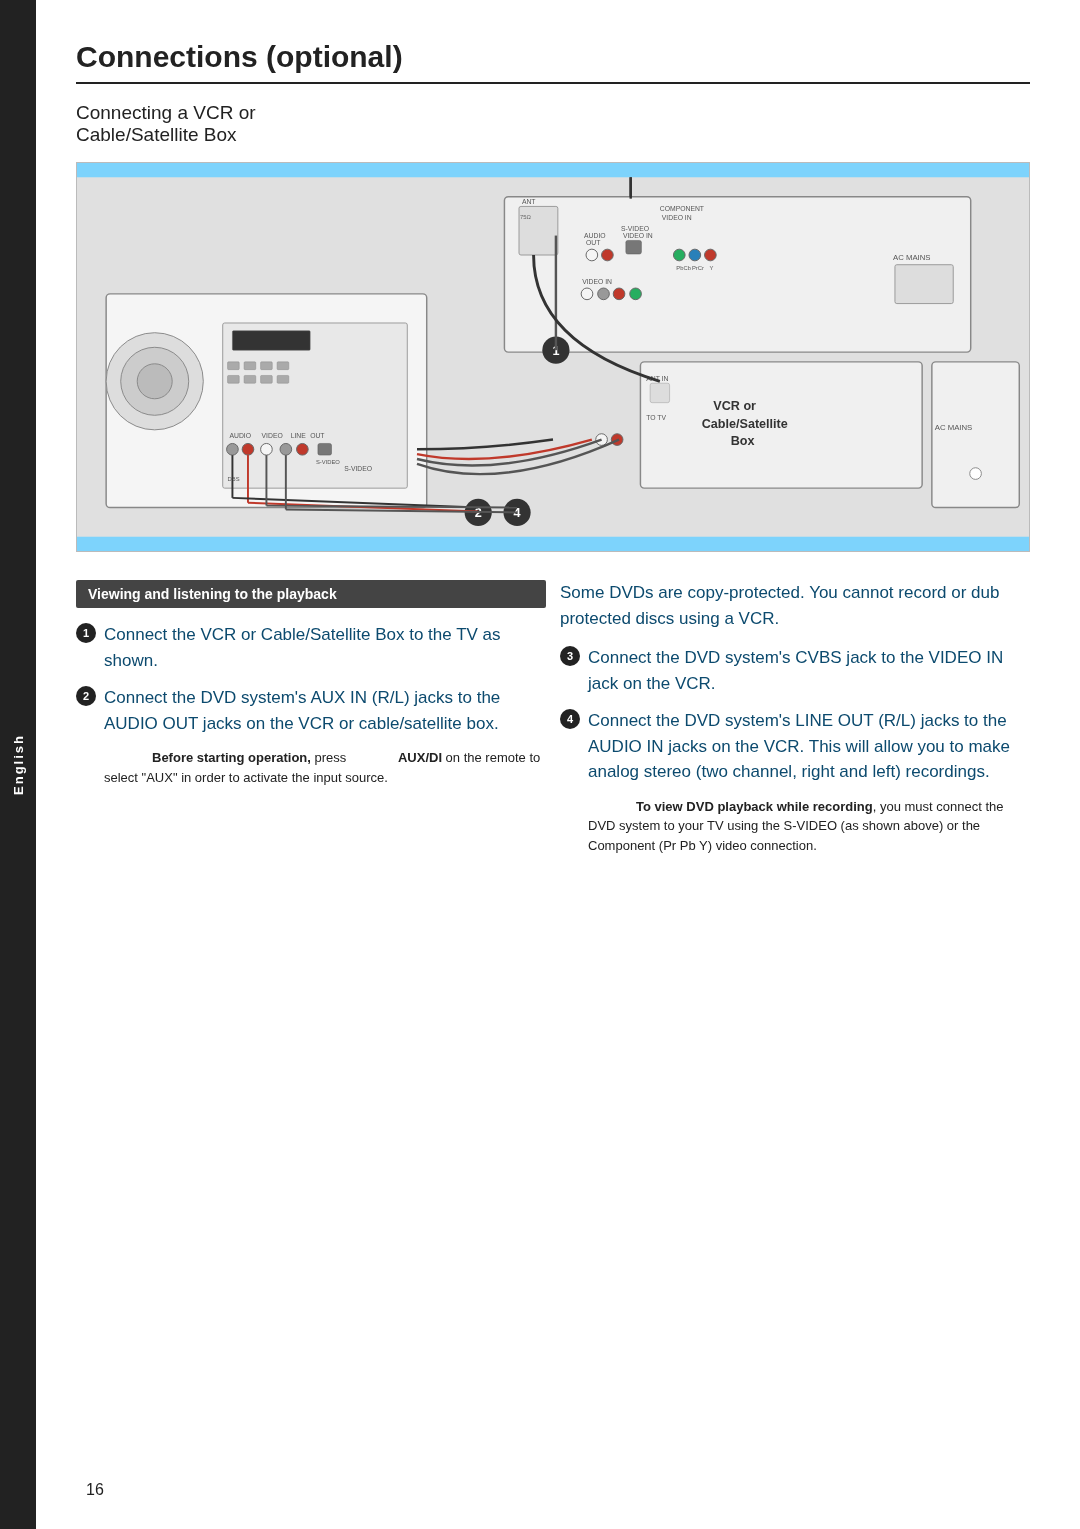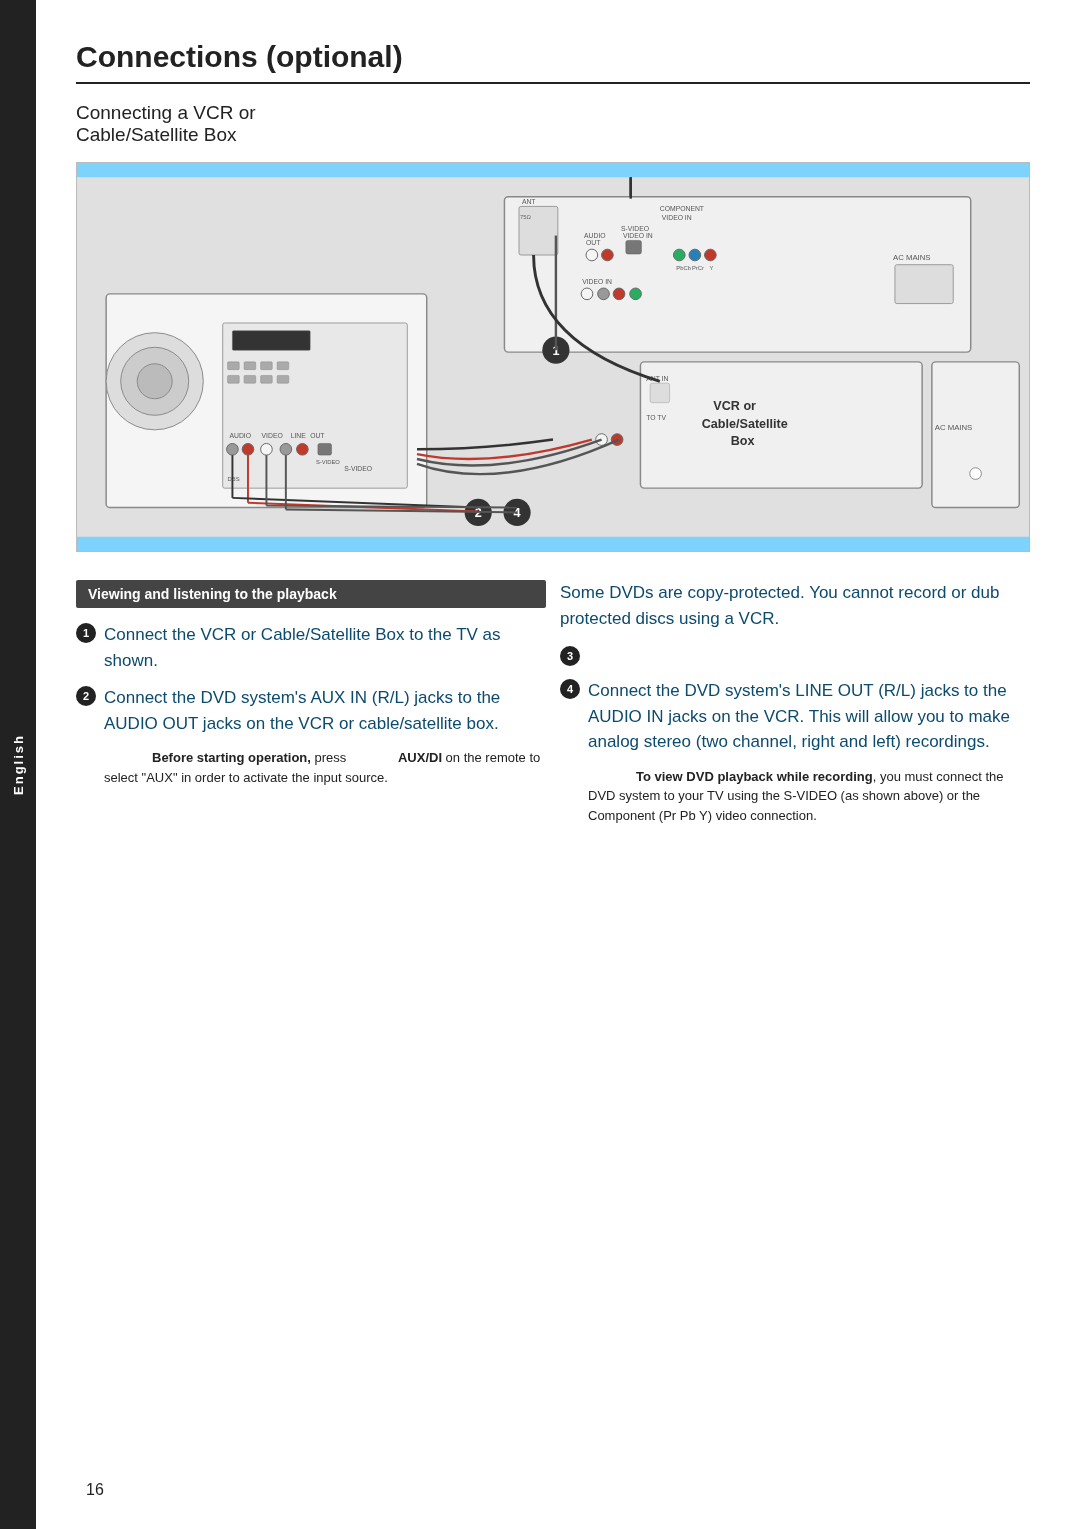--- a/index.html
+++ b/index.html
@@ -323,20 +323,23 @@
           <b>Before starting operation,</b> press <b>AUX/DI</b> on the remote to select "AUX" in order to activate the input source.
         </div>
       </div>
 
       <div class="col-right">
 
         <p class="step-text" style="margin-bottom: 14px;">Some DVDs are copy-protected. You cannot record or dub protected discs using a VCR.</p>
 
         <div class="step-item">
           <span class="step-number">3</span>
+          <span class="step-text">
+            Connect the DVD system's <b>CVBS</b> jack to the VIDEO IN jack on the VCR.
+          </span>
         </div>
 
         <div class="step-item">
           <span class="step-number">4</span>
           <span class="step-text">
             Connect the DVD system's <b>LINE OUT (R/L)</b> jacks to the AUDIO IN jacks on the VCR. This will allow you to make analog stereo (two channel, right and left) recordings.
           </span>
         </div>
 
         <div class="note-block">

